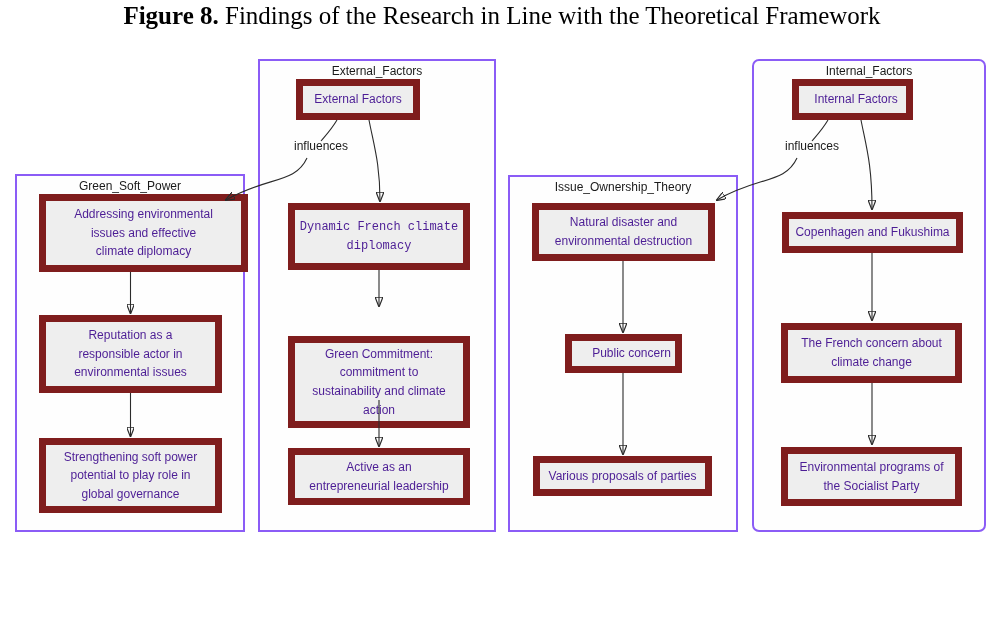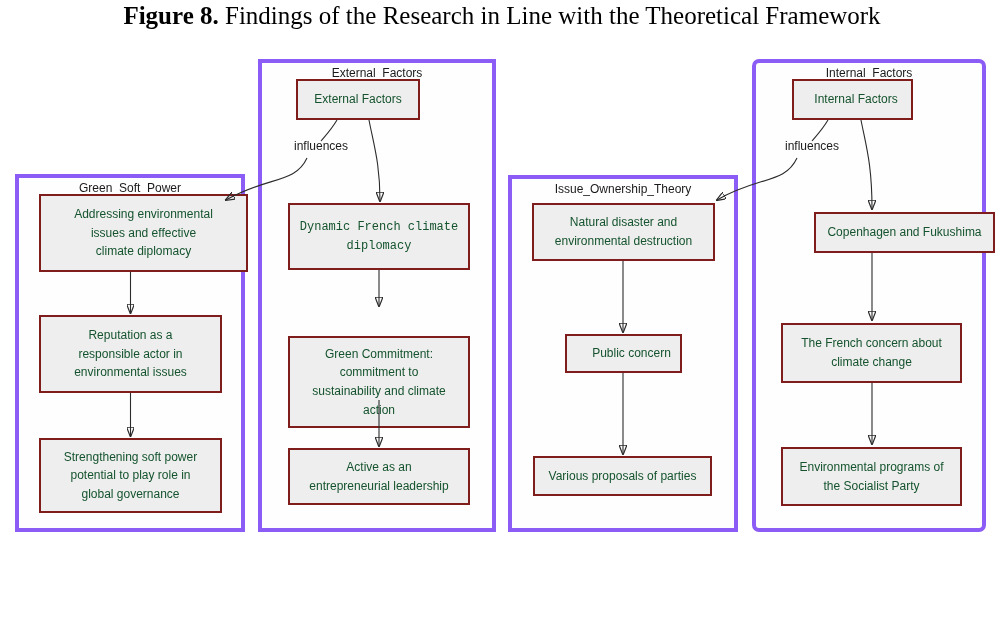--- a/index.html
+++ b/index.html
@@ -11,31 +11,31 @@
     position:absolute; left:0; top:2px; width:100%; text-align:center;
     font-family:"Liberation Serif", serif; font-size:25px; color:#000;
     white-space:nowrap;
   }
   .fig-title .bold { font-weight:bold; }
   .source-caption {
     position:absolute; left:0; top:594px; width:100%; text-align:center;
     font-family:"Liberation Serif", serif; font-size:22px; color:#000;
   }
   .cluster {
-    position:absolute; background:#fefefe; border:4px solid #8b5cf6;
+    position:absolute; background:#fefefe; border:2px solid #8b5cf6;
     box-sizing:border-box;
   }
   .cluster-header {
     position:absolute; left:0; top:3px; width:100%; text-align:center;
     font-size:12px; color:#1a1a1a;
   }
   .node {
-    position:absolute; background:#eeeeee; border:2px solid #7f1d1d;
+    position:absolute; background:#eeeeee; border:7px solid #7f1d1d;
     box-sizing:border-box; display:flex; align-items:center; justify-content:center;
-    text-align:center; font-size:12px; line-height:1.55; color:#14532d;
+    text-align:center; font-size:12px; line-height:1.55; color:#4c1d95;
     white-space:pre-line;
   }
   .edge-label {
     position:absolute; font-size:12px; color:#1a1a1a; background:transparent;
   }
   svg.arrows { position:absolute; left:0; top:0; pointer-events:none; }
   svg.arrows path { fill:none; stroke:#2b2b2b; stroke-width:1.1; }
 </style>
 </head>
 <body>
@@ -79,21 +79,21 @@
   </div>
   <div class="node" style="left:532px; top:203px; width:183px; height:58px;">Natural disaster and
 environmental destruction</div>
   <div class="node" style="left:565px; top:334px; width:117px; height:39px;padding-left:16px;">Public concern</div>
   <div class="node" style="left:533px; top:456px; width:179px; height:40px;">Various proposals of parties</div>
 
   <div class="cluster" style="left:752px; top:59px; width:234px; height:473px;border-radius:7px;">
     <div class="cluster-header">Internal_Factors</div>
   </div>
   <div class="node" style="left:792px; top:79px; width:121px; height:41px;padding-left:7px;">Internal Factors</div>
-  <div class="node" style="left:814px; top:212px; width:181px; height:41px;">Copenhagen and Fukushima</div>
+  <div class="node" style="left:782px; top:212px; width:181px; height:41px;">Copenhagen and Fukushima</div>
   <div class="node" style="left:781px; top:323px; width:181px; height:60px;">The French concern about
 climate change</div>
   <div class="node" style="left:781px; top:447px; width:181px; height:59px;">Environmental programs of
 the Socialist Party</div>
   <div class="edge-label" style="left:785px; top:139px;">influences</div>
 
   <svg class="arrows" width="1004" height="628" viewBox="0 0 1004 628">
     <defs>
       <marker id="ah" markerWidth="9" markerHeight="7" refX="8" refY="3.5" orient="auto">
         <path d="M0,0 L9,3.5 L0,7 Z" fill="#2b2b2b" stroke="none"></path>

